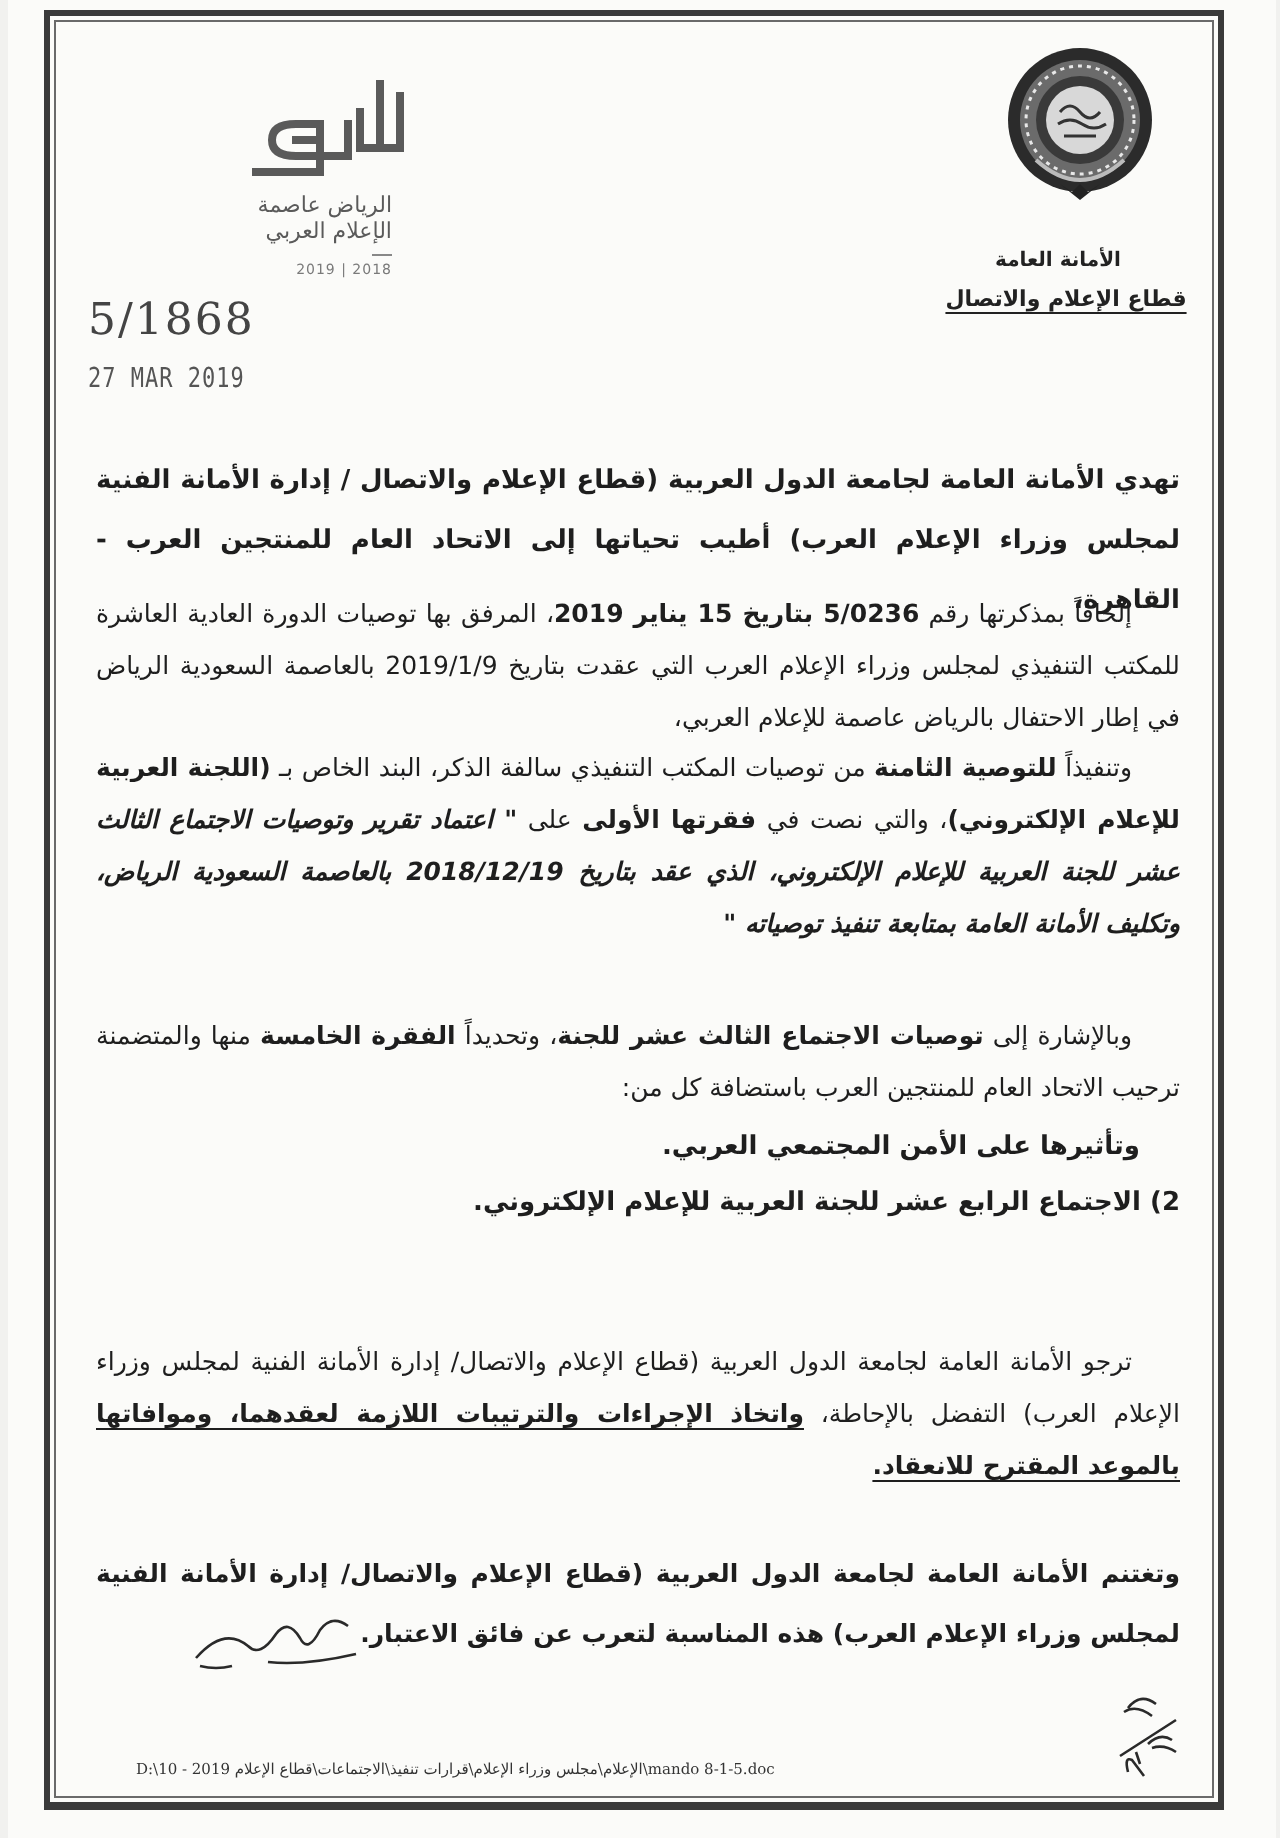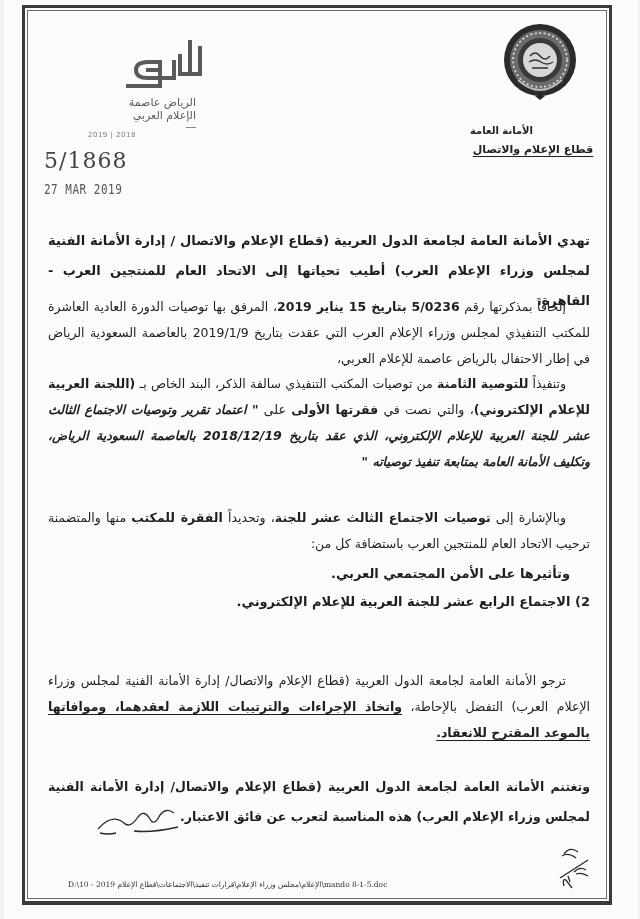--- a/index.html
+++ b/index.html
@@ -26,40 +26,40 @@
     
     .riyadh-logo {
       position: absolute; left: 118px; top: 34px; width: 92px; height: 62px;
     }
     .riyadh-text {
       position: absolute; left: 76px; top: 96px; width: 120px; text-align: right;
       direction: rtl; font-size: 11px; line-height: 13px; color: #5a5a5a;
       font-family: "DejaVu Sans", sans-serif; letter-spacing: 0.5px;
     }
     .riyadh-years {
-      position: absolute; left: 88px; top: 131px; width: 108px; 
+      position: absolute; left: 88px; top: 131px; width: 108px; text-align: right;
       font-size: 7px; color: #7a7a7a; letter-spacing: 0.5px;
     }
     .years-rule { position: absolute; left: 186px; top: 127px; width: 10px; height: 1px; background: #888; }
     .ref-number {
       position: absolute; left: 44px; top: 148px;
       font-family: "DejaVu Serif", serif; font-weight: normal; font-size: 22px; color: #444;
       letter-spacing: 1px;
     }
     .ref-date {
       position: absolute; left: 44px; top: 181px;
       font-family: "DejaVu Sans Mono", monospace; font-size: 11px; color: #555;
       transform: scaleY(1.25); transform-origin: left top; letter-spacing: 0.5px;
     }
     
     .emblem {
       position: absolute; left: 500px; top: 22px; width: 80px; height: 82px;
     }
     .org-name {
-      position: absolute; left: 470px; top: 125px; width: 118px; text-align: left;
+      position: absolute; left: 470px; top: 125px; width: 118px; text-align: center;
       direction: rtl; font-size: 10px; font-weight: bold; color: #222;
     }
     .org-sector {
       position: absolute; left: 470px; top: 143px; width: 126px; text-align: center;
       direction: rtl; font-size: 11px; font-weight: bold; color: #222;
       text-decoration: underline; text-underline-offset: 3px;
     }
     
     .body {
       position: absolute; left: 48px; width: 542px;
@@ -134,21 +134,21 @@
 
 <div class="body p indent para1">
   <span>إلحاقاً بمذكرتها رقم </span><span class="bold">5/0236</span><span class="bold"> بتاريخ </span><span class="bold">15 يناير 2019</span><span>، المرفق بها توصيات الدورة العادية العاشرة للمكتب التنفيذي لمجلس وزراء الإعلام العرب التي عقدت بتاريخ 2019/1/9 بالعاصمة السعودية الرياض في إطار الاحتفال بالرياض عاصمة للإعلام العربي،</span>
 </div>
 
 <div class="body p indent para2">
   <span>وتنفيذاً </span><span class="bold">للتوصية الثامنة</span><span> من توصيات المكتب التنفيذي سالفة الذكر، البند الخاص بـ </span><span class="bold">(اللجنة العربية للإعلام الإلكتروني)</span><span>، والتي نصت في </span><span class="bold">فقرتها الأولى</span><span> على </span><span class="bi">" اعتماد تقرير وتوصيات الاجتماع الثالث عشر للجنة العربية للإعلام الإلكتروني، الذي عقد بتاريخ 2018/12/19 بالعاصمة السعودية الرياض، وتكليف الأمانة العامة بمتابعة تنفيذ توصياته "</span>
 </div>
 
 <div class="body p indent para3">
-  <span>وبالإشارة إلى </span><span class="bold">توصيات الاجتماع الثالث عشر للجنة</span><span>، وتحديداً </span><span class="bold">الفقرة للمكتب</span><span> منها والمتضمنة ترحيب الاتحاد العام للمنتجين العرب باستضافة كل من:</span>
+  <span>وبالإشارة إلى </span><span class="bold">توصيات الاجتماع الثالث عشر للجنة</span><span>، وتحديداً </span><span class="bold">الفقرة الخامسة</span><span> منها والمتضمنة ترحيب الاتحاد العام للمنتجين العرب باستضافة كل من:</span>
 </div>
 
 <div class="body list">
   <div class="cont">وتأثيرها على الأمن المجتمعي العربي.</div>
   <div>
     <span>2)</span>
     <span>الاجتماع الرابع عشر للجنة العربية للإعلام الإلكتروني.</span>
   </div>
 </div>
 

